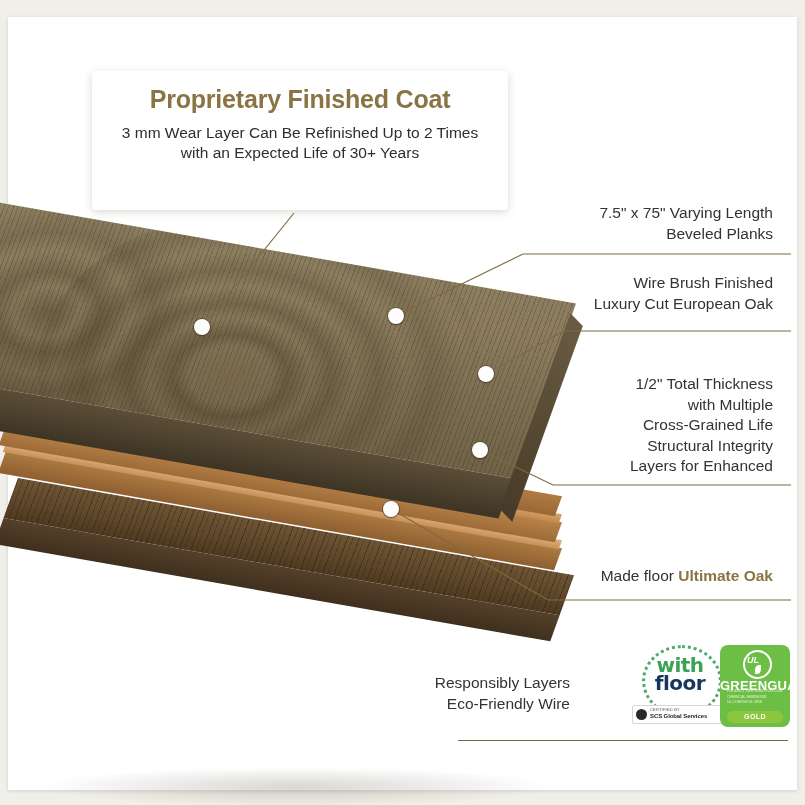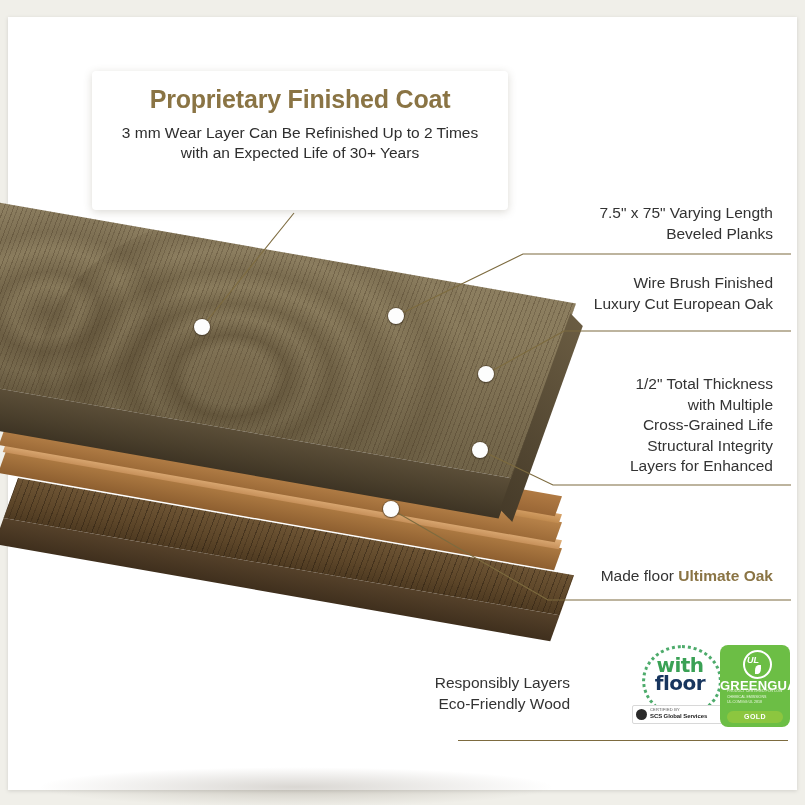--- a/index.html
+++ b/index.html
@@ -216,21 +216,21 @@
       <div>Layers for Enhanced</div>
     </div>
 
     <div class="lab" style="right:24px;top:549px;width:320px;">
       <span>Made floor </span><span class="brand">Ultimate Oak</span>
     </div>
 
     <div class="ecorow">
       <div class="ecotext">
         <div>Responsibly Layers</div>
-        <div>Eco-Friendly Wood</div>
+        <div>Eco-Friendly Wire</div>
       </div>
 
       <div class="floorscore">
         <div class="fs-dots"></div>
         <div class="fs-floor">with</div>
         <div class="fs-score">floor</div>
         <div class="fs-cert">
           <div class="circ"></div>
           <div class="t1">CERTIFIED BY</div>
           <div class="t2">SCS Global Services</div>

